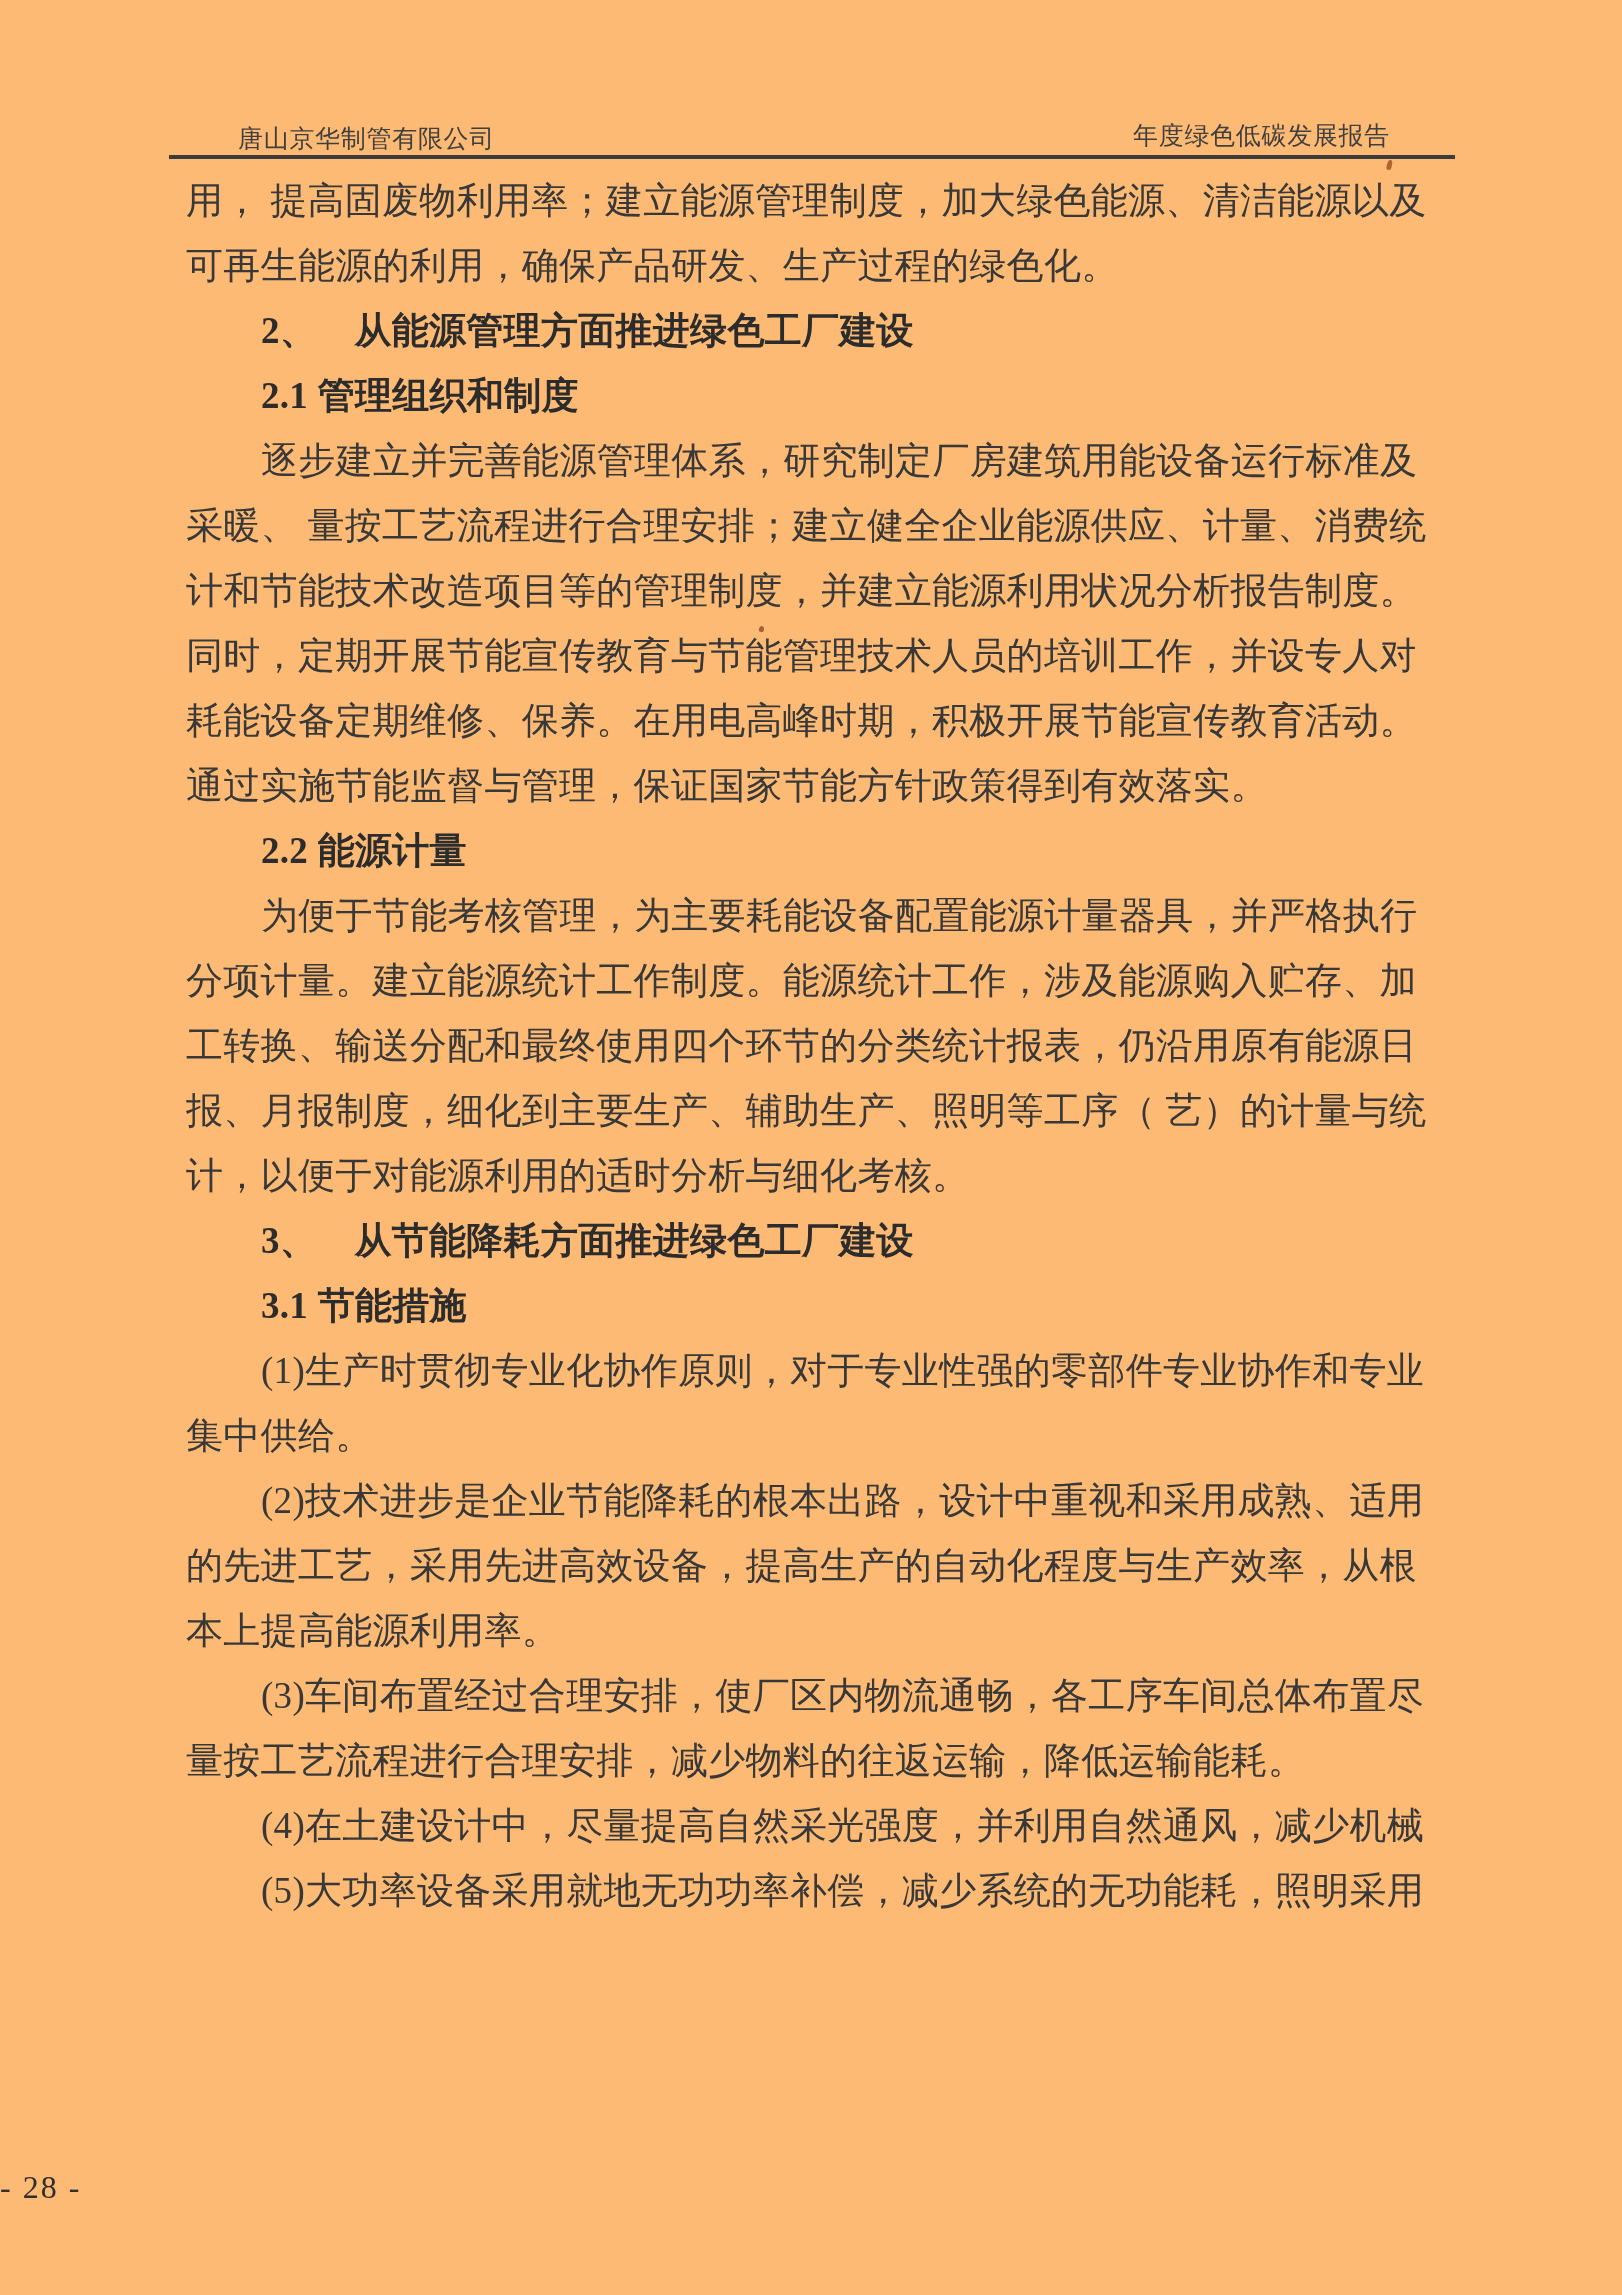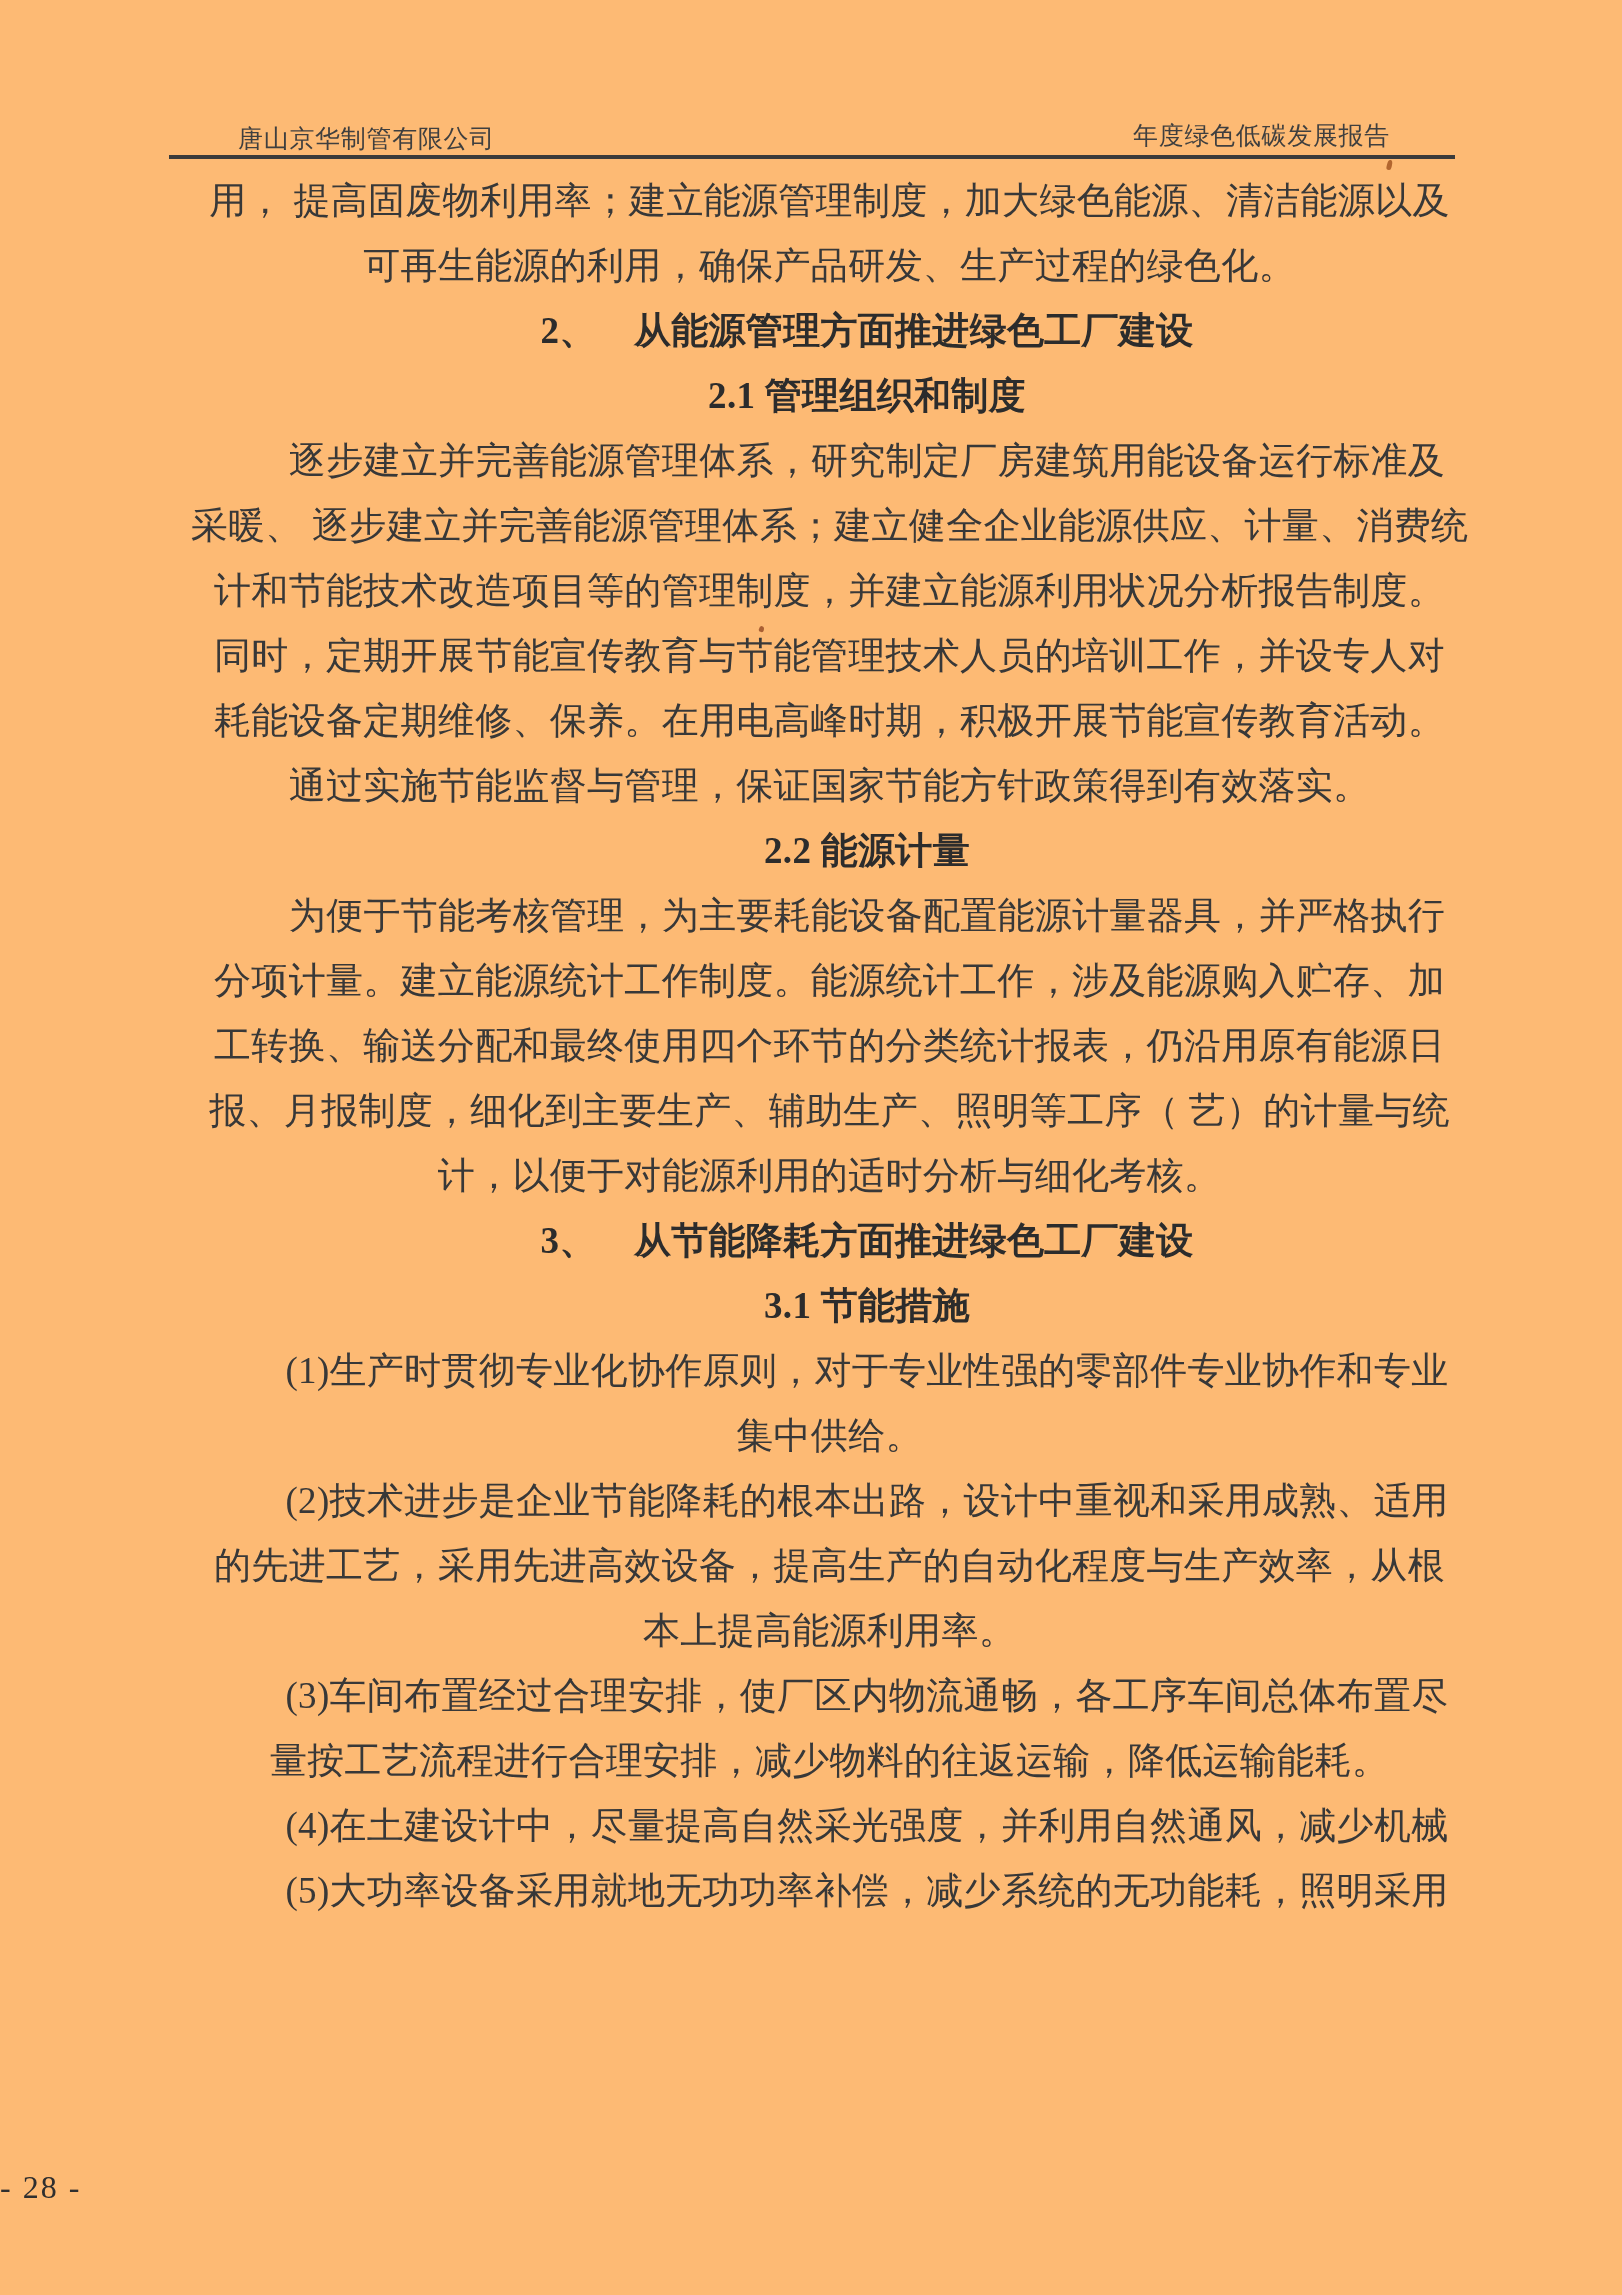--- a/index.html
+++ b/index.html
@@ -38,24 +38,23 @@
     position: absolute;
     left: 169px;
     top: 155px;
     width: 1286px;
     height: 3.9px;
     background: #3b3b3b;
   }
   
   .content {
     position: absolute;
-    left: 178px;
+    left: 186px;
     top: 168px;
     width: 1303px;
-    text-align: center;
   }
   .line {
     height: 65px;
     line-height: 65px;
     font-size: 37px;
     color: #383838;
     letter-spacing: 0.3px;
     white-space: nowrap;
   }
   .line.heading {
@@ -93,21 +92,21 @@
   <div class="header-title">年度绿色低碳发展报告</div>
 
   <div class="header-rule"></div>
 
   <div class="content">
       <div class="line">用， 提高固废物利用率；建立能源管理制度，加大绿色能源、清洁能源以及</div>
       <div class="line">可再生能源的利用，确保产品研发、生产过程的绿色化。</div>
       <div class="line heading indent">2、　从能源管理方面推进绿色工厂建设</div>
       <div class="line heading indent">2.1 管理组织和制度</div>
       <div class="line indent">逐步建立并完善能源管理体系，研究制定厂房建筑用能设备运行标准及</div>
-      <div class="line">采暖、 逐步建立并完善能源管理体系；建立健全企业能源供应、计量、消费统</div>
+      <div class="line">采暖、 量按工艺流程进行合理安排；建立健全企业能源供应、计量、消费统</div>
       <div class="line">计和节能技术改造项目等的管理制度，并建立能源利用状况分析报告制度。</div>
       <div class="line">同时，定期开展节能宣传教育与节能管理技术人员的培训工作，并设专人对</div>
       <div class="line">耗能设备定期维修、保养。在用电高峰时期，积极开展节能宣传教育活动。</div>
       <div class="line">通过实施节能监督与管理，保证国家节能方针政策得到有效落实。</div>
       <div class="line heading indent">2.2 能源计量</div>
       <div class="line indent">为便于节能考核管理，为主要耗能设备配置能源计量器具，并严格执行</div>
       <div class="line">分项计量。建立能源统计工作制度。能源统计工作，涉及能源购入贮存、加</div>
       <div class="line">工转换、输送分配和最终使用四个环节的分类统计报表，仍沿用原有能源日</div>
       <div class="line">报、月报制度，细化到主要生产、辅助生产、照明等工序（ 艺）的计量与统</div>
       <div class="line">计，以便于对能源利用的适时分析与细化考核。</div>

